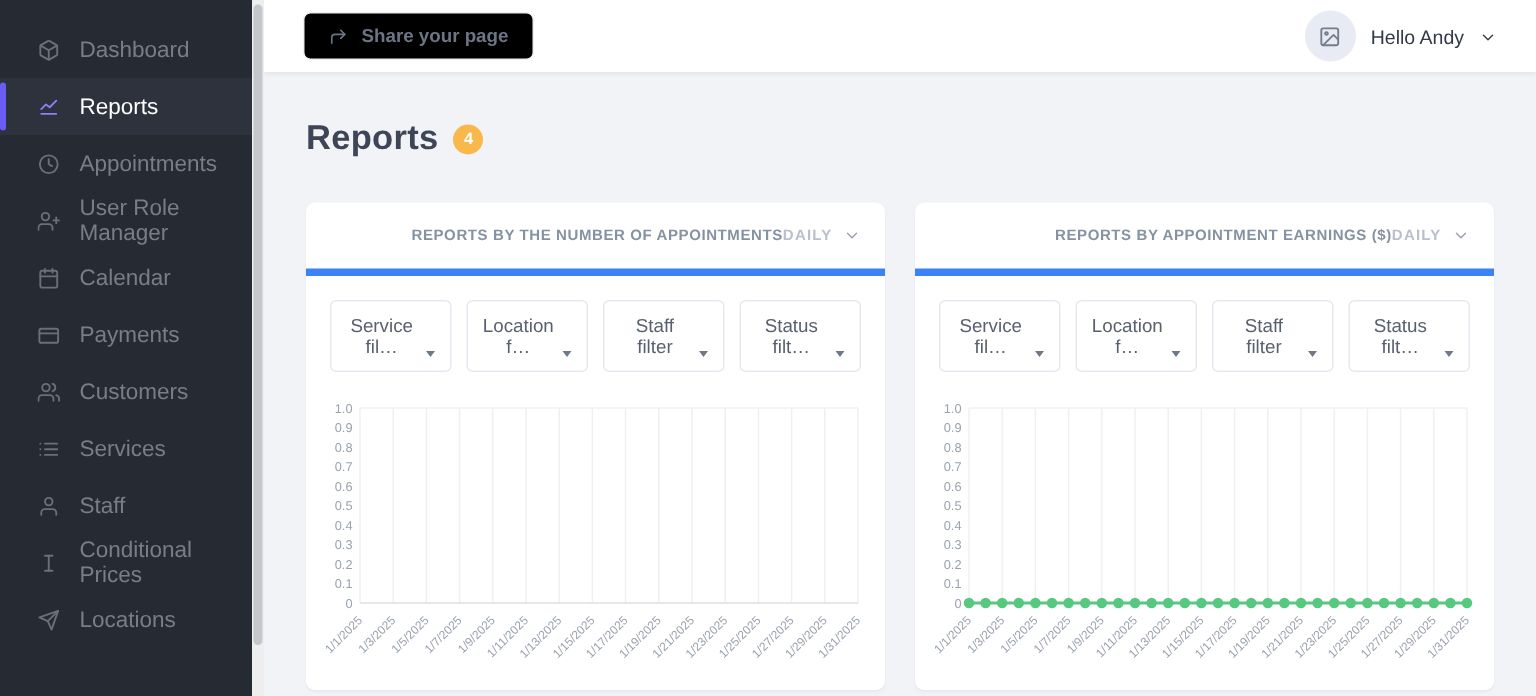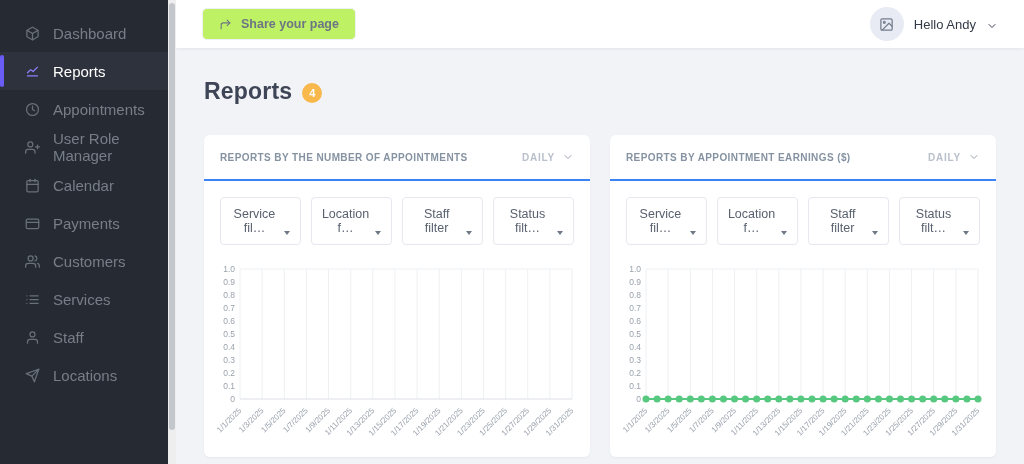--- a/index.html
+++ b/index.html
@@ -25,42 +25,42 @@
   .nav-item.active::before { content: ""; position: absolute; left: 0; top: 3px; bottom: 3px; width: 4px;
                              border-radius: 3px; background: #6a5df6; }
   .side-scrollbar { position: absolute; left: 168px; top: 0; width: 8px; height: 100%; background: #eeeeef; z-index: 4; }
   .side-scrollbar .thumb { position: absolute; top: 3px; left: 1px; width: 6px; height: 92%; border-radius: 3px; background: #c3c7cc; }
 
   
   .main { position: absolute; left: 176px; right: 0; top: 0; bottom: 0; display: flex; flex-direction: column; }
   .topbar { height: 48px; background: #ffffff; box-shadow: 0 1px 3px rgba(20,30,60,.07);
             display: flex; align-items: center; justify-content: space-between; padding: 0 26px; flex: none;
             position: relative; z-index: 2; }
-  .share-btn { display: flex; align-items: center; gap: 9px; background: #bef264; border: 1px solid #eef0f4;
+  .share-btn { display: flex; align-items: center; gap: 9px; background: #000000; border: 1px solid #eef0f4;
                border-radius: 5px; padding: 8px 16px; font-size: 12.5px; font-weight: 600; color: #6d7584;
                cursor: pointer; font-family: inherit; }
   .share-btn .icon { width: 13px; height: 13px; color: #6d7584; }
   .user-area { display: flex; align-items: center; gap: 10px; cursor: pointer; }
   .avatar { width: 34px; height: 34px; border-radius: 50%; background: #e9ebf4; display: flex;
             align-items: center; justify-content: center; color: #737d8c; }
   .avatar .icon { width: 15px; height: 15px; }
   .greeting { font-size: 13px; font-weight: 400; color: #333a47; }
   .chev { width: 12px; height: 12px; color: #3a4150; }
 
   .content { flex: 1; padding: 30px 28px 0; overflow: hidden; }
   .page-title-row { display: flex; align-items: center; gap: 10px; margin-bottom: 30px; }
   .page-title { font-size: 23px; font-weight: 600; color: #3e4556; letter-spacing: .2px; }
   .badge { width: 20px; height: 20px; border-radius: 50%; background: #f8b84c; color: #ffffff;
            font-size: 11px; font-weight: 700; display: flex; align-items: center; justify-content: center; margin-top: 3px; }
 
   
   .cards-row { display: flex; gap: 20px; }
   .card { flex: 1; background: #ffffff; border-radius: 6px; box-shadow: 0 1px 2px rgba(25,39,70,.05); }
-  .card-header { display: flex; align-items: center; justify-content: space-between; padding: 16px;
-                 border-bottom: 2px solid #3b82f6; }
+  .card-header { display: flex; align-items: center; justify-content: flex-end; padding: 16px;
+                 border-bottom: 5px solid #3b82f6; }
   .card-title { font-size: 10px; font-weight: 700; color: #8592a1; letter-spacing: .4px; text-transform: uppercase; }
   .period { display: flex; align-items: center; gap: 7px; font-size: 10px; font-weight: 700; letter-spacing: .8px;
             color: #b9c0cc; cursor: pointer; }
   .period .chev { color: #9aa2ae; }
   .filters { display: flex; gap: 10px; padding: 16px 16px 8px; }
   .filter-btn { flex: 1; display: flex; align-items: flex-end; justify-content: space-between;
                 border: 1px solid #e5e8ee; border-radius: 4px; background: #fff; padding: 9px 10px;
                 font-size: 12.5px; color: #59616f; cursor: pointer; font-family: inherit; }
   .caret { width: 0; height: 0; border-left: 3.5px solid transparent; border-right: 3.5px solid transparent;
            border-top: 4.5px solid #6f7886; margin-left: 6px; flex: none; }
@@ -138,20 +138,28 @@
             <line x1="3" y1="18" x2="3.01" y2="18"></line>
           </svg></span>
         <span class="nav-label">Services</span>
       </div>
       <div class="nav-item">
         <span class="icon"><svg viewBox="0 0 24 24" fill="none" stroke="currentColor" stroke-width="2" stroke-linecap="round" stroke-linejoin="round">
             <path d="M20 21v-2a4 4 0 0 0-4-4H8a4 4 0 0 0-4 4v2"></path>
             <circle cx="12" cy="7" r="4"></circle>
           </svg></span>
         <span class="nav-label">Staff</span>
+      </div>
+      <div class="nav-item">
+        <span class="icon"><svg viewBox="0 0 24 24" fill="none" stroke="currentColor" stroke-width="2" stroke-linecap="round" stroke-linejoin="round">
+            <line x1="12" y1="4" x2="12" y2="20"></line>
+            <path d="M8 4h8"></path>
+            <path d="M8 20h8"></path>
+          </svg></span>
+        <span class="nav-label">Conditional Prices</span>
       </div>
       <div class="nav-item">
         <span class="icon"><svg viewBox="0 0 24 24" fill="none" stroke="currentColor" stroke-width="2" stroke-linecap="round" stroke-linejoin="round">
             <line x1="22" y1="2" x2="11" y2="13"></line>
             <polygon points="22 2 15 22 11 13 2 9 22 2"></polygon>
           </svg></span>
         <span class="nav-label">Locations</span>
       </div>
     </nav>
 </aside>

